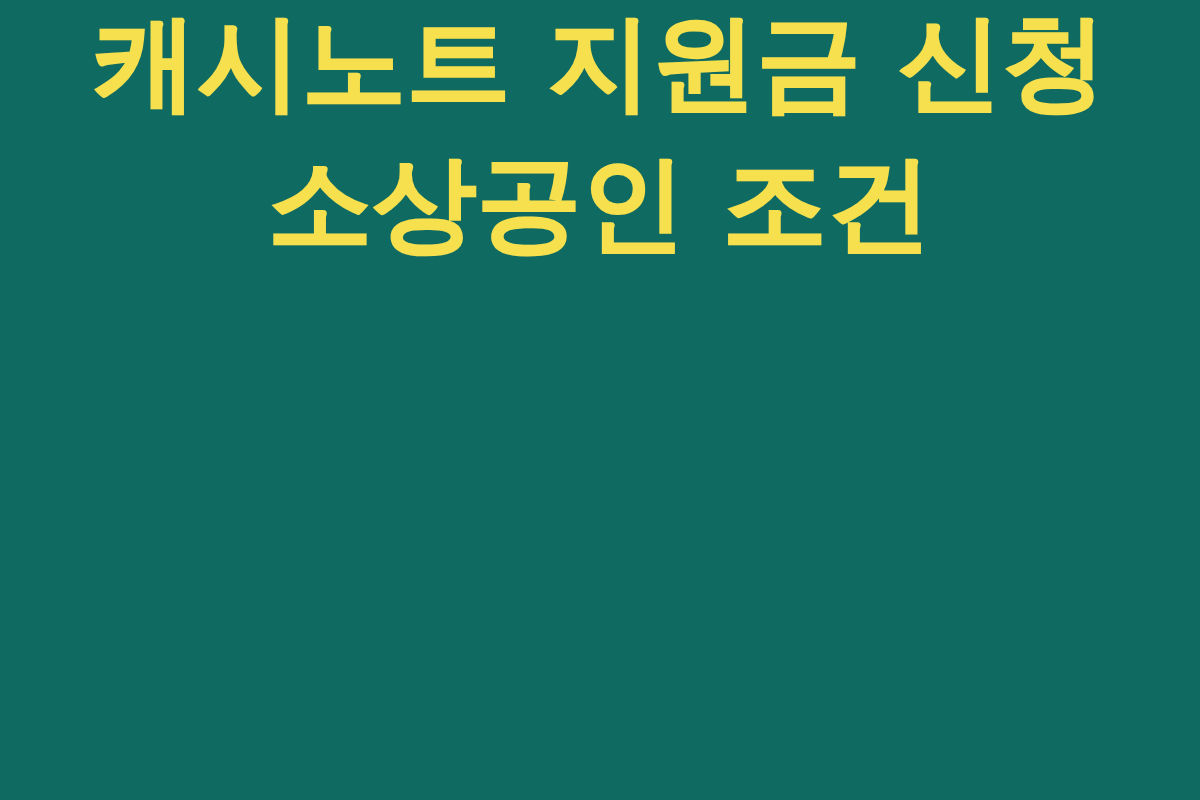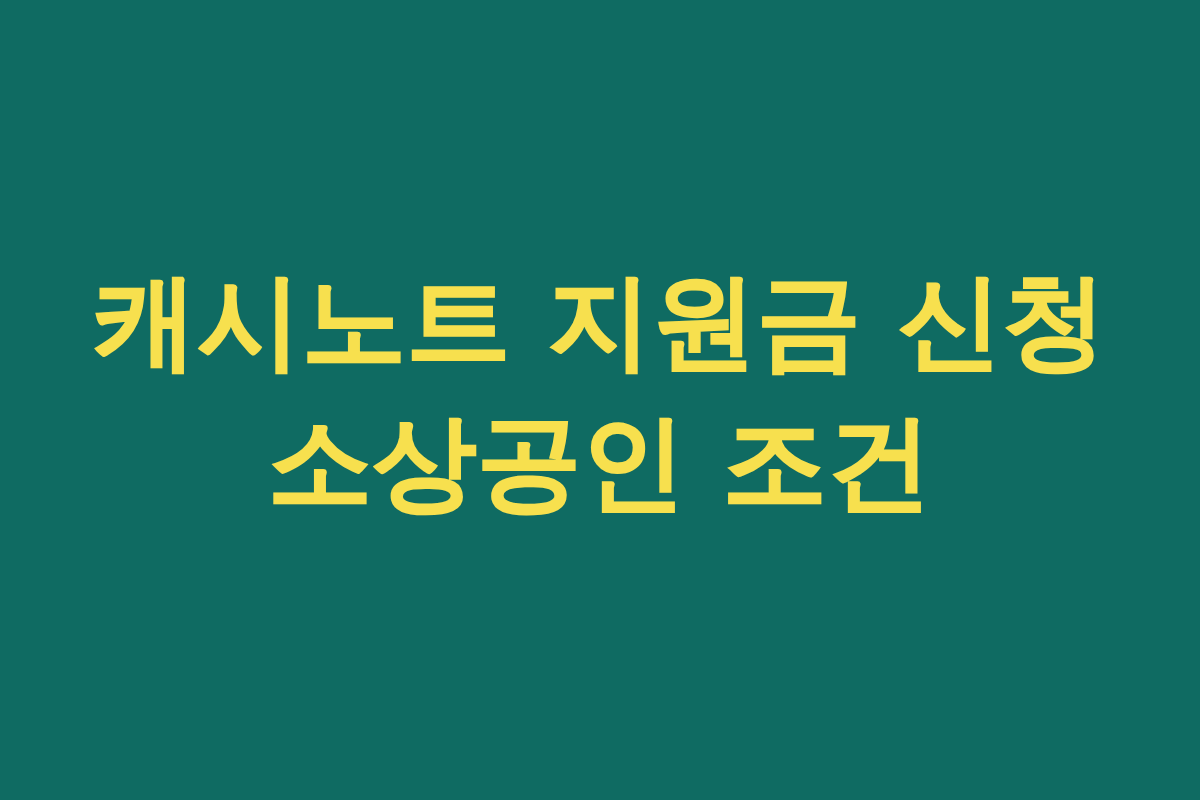--- a/index.html
+++ b/index.html
@@ -17,21 +17,20 @@
   }
 
   
   .banner {
     position: relative;
     box-sizing: border-box;
     width: 1200px;
     height: 800px;
     background-color: #0f6b62;
     display: flex;
-    align-items: center;
     justify-content: center;
     user-select: none;
   }
 
   
   .headline-block {
     width: 1120px;
     margin: 0 auto;
     text-align: center;
     

